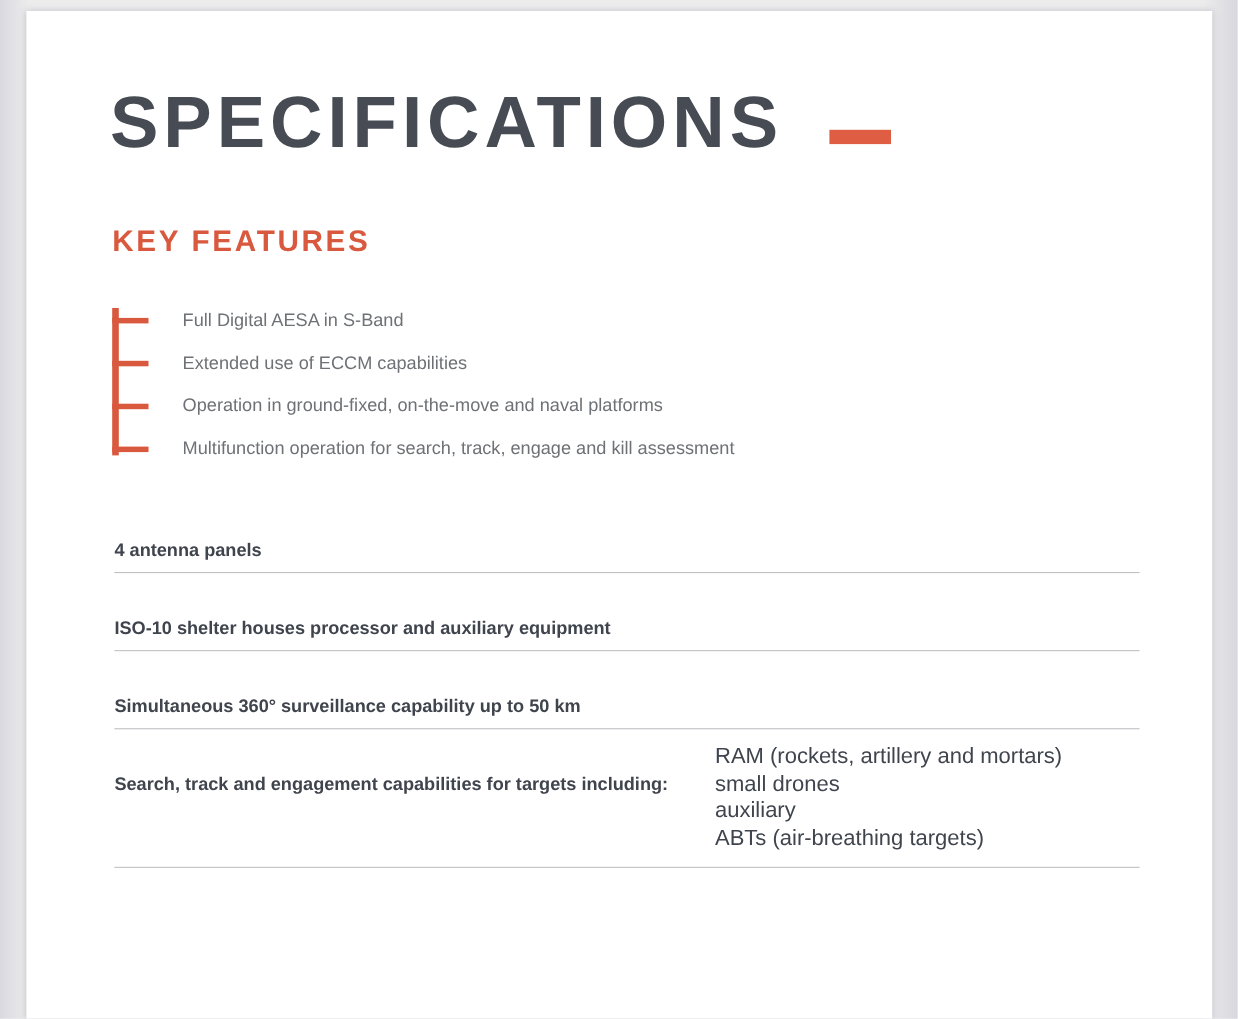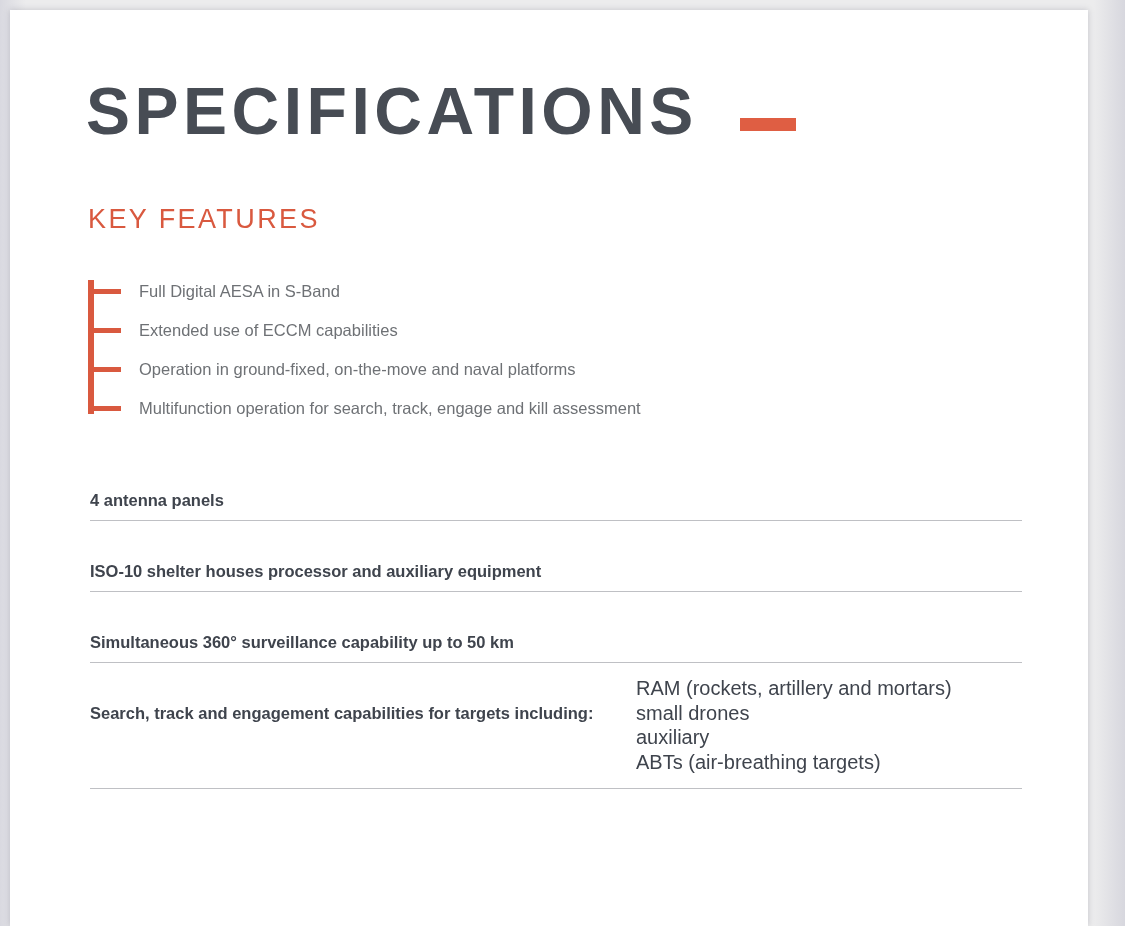--- a/index.html
+++ b/index.html
@@ -18,21 +18,21 @@
   
   .backdrop {
     position: absolute;
     inset: 0;
     background:
       linear-gradient(to right, #d9d9e0 0px, #ececed 26px, #ececed 1094px, #d7d7de 1125px);
   }
 
   .page {
     position: absolute;
-    left: 10px;
+    left: 24px;
     top: 10px;
     width: 1078px;
     height: 916px;
     background: #ffffff;
     box-shadow: 0 0 6px rgba(90, 90, 110, 0.28);
     overflow: hidden;
   }
 
   
   .title-row {
@@ -56,21 +56,21 @@
     background: #df5e43;
     margin-left: 42px;
     margin-top: 26px;
   }
 
   .section-heading {
     position: absolute;
     left: 78px;
     top: 194px;
     font-size: 27px;
-    font-weight: normal;
+    font-weight: bold;
     color: #d9593f;
     letter-spacing: 2.4px;
   }
 
   
   .features {
     position: absolute;
     left: 78px;
     top: 262px;
     width: 900px;
@@ -89,21 +89,21 @@
     display: flex;
     align-items: center;
   }
   .tick {
     width: 33px;
     height: 5px;
     background: #d9593f;
     flex: 0 0 auto;
   }
   .feature-text {
-    margin-left: 18px;
+    margin-left: 31px;
     font-size: 16.5px;
     color: #6e7175;
     white-space: nowrap;
   }
 
   
   .spec-table {
     position: absolute;
     left: 80px;
     top: 440px;

